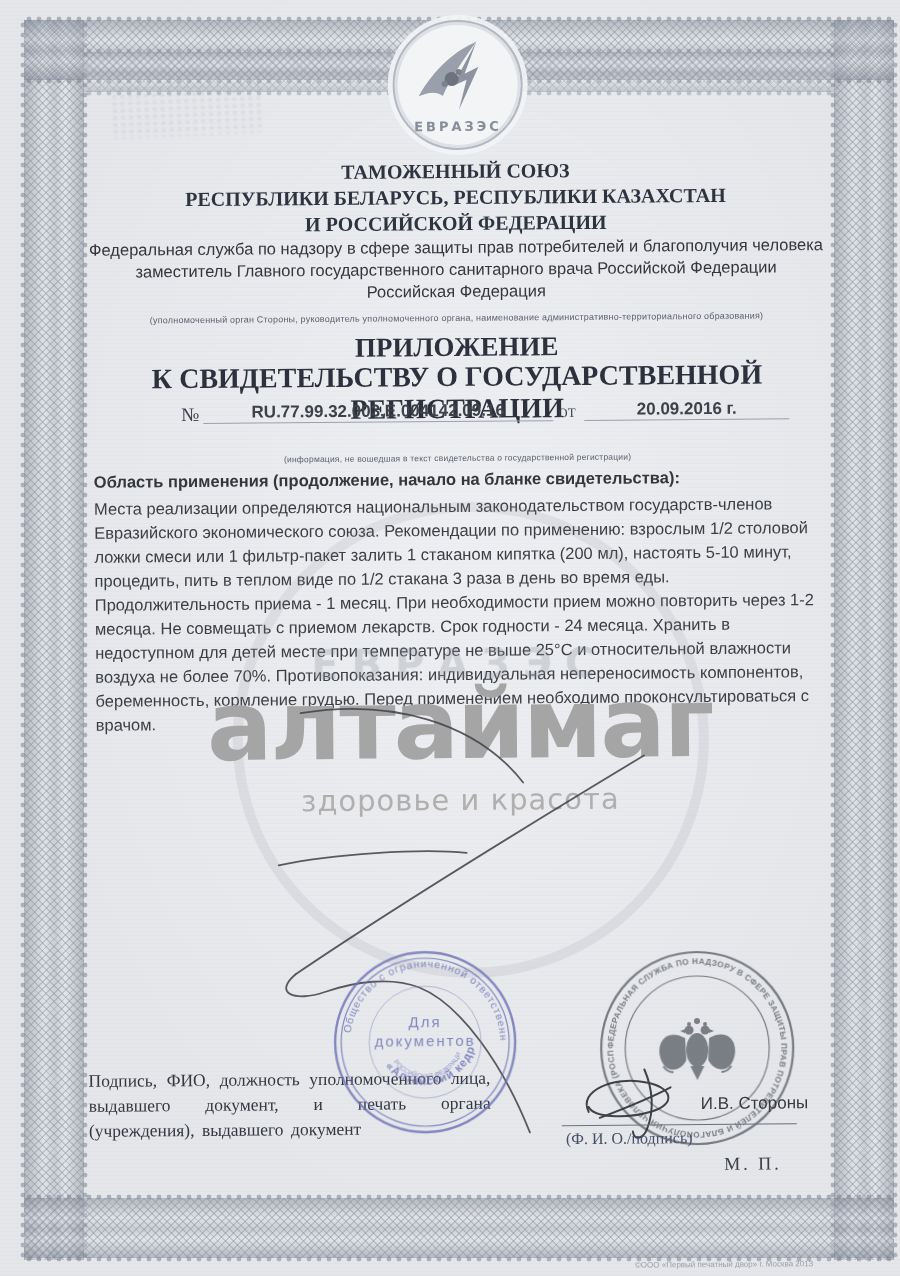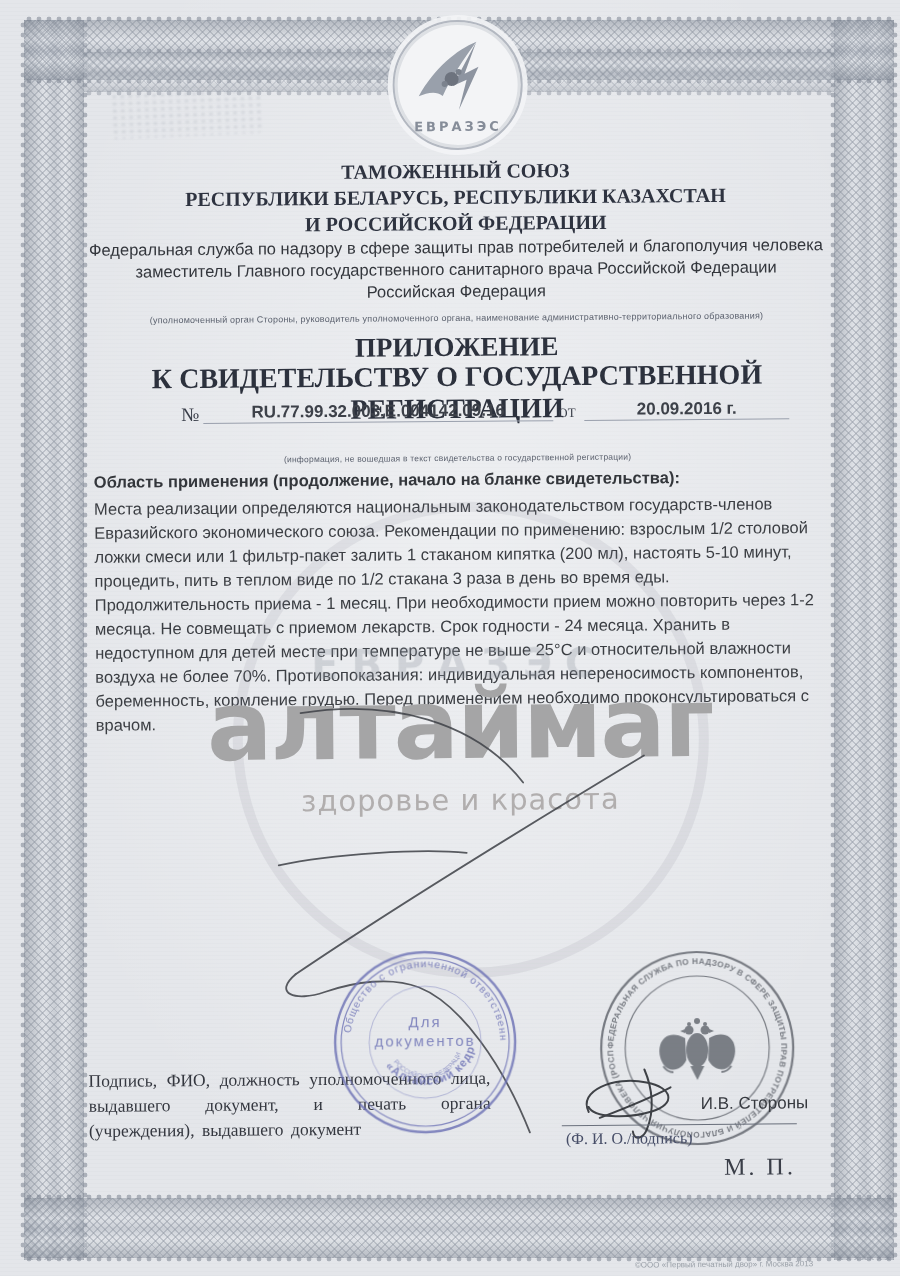--- a/index.html
+++ b/index.html
@@ -67,21 +67,21 @@
       color:#a5a5a6;}
   .tagline{position:absolute;left:84px;top:783px;width:750px;text-align:center;
       font-family:"DejaVu Sans",sans-serif;font-size:29px;color:#b1aeae;letter-spacing:1px;}
 
   
   .foot-caption{position:absolute;left:85px;top:1066px;width:402px;font-family:"Liberation Serif",serif;
       font-size:17.5px;line-height:25px;color:#34373f;text-align:justify;word-spacing:3px;}
   .signer{position:absolute;left:697px;top:1096px;font-size:17px;color:#36393f;}
   .sig-line{position:absolute;left:558px;top:1126px;width:235px;border-bottom:1.4px solid #6a707c;}
   .sig-note{position:absolute;left:562px;top:1131px;font-family:"Liberation Serif",serif;font-size:16px;color:#474e68;}
-  .mp{position:absolute;left:720px;top:1156px;font-family:"Liberation Serif",serif;font-size:24px;
+  .mp{position:absolute;left:720px;top:1156px;font-family:"Liberation Serif",serif;font-size:18px;
       letter-spacing:3px;color:#3a3e48;}
   .credit{position:absolute;left:630px;top:1262px;width:270px;font-size:8px;color:#9aa0a8;white-space:nowrap;overflow:hidden;}
 
   .stamp{position:absolute;filter:blur(.3px);}
   svg text{font-family:"Liberation Sans",sans-serif;}
 </style>
 </head>
 <body>
 
 <div class="paper">

